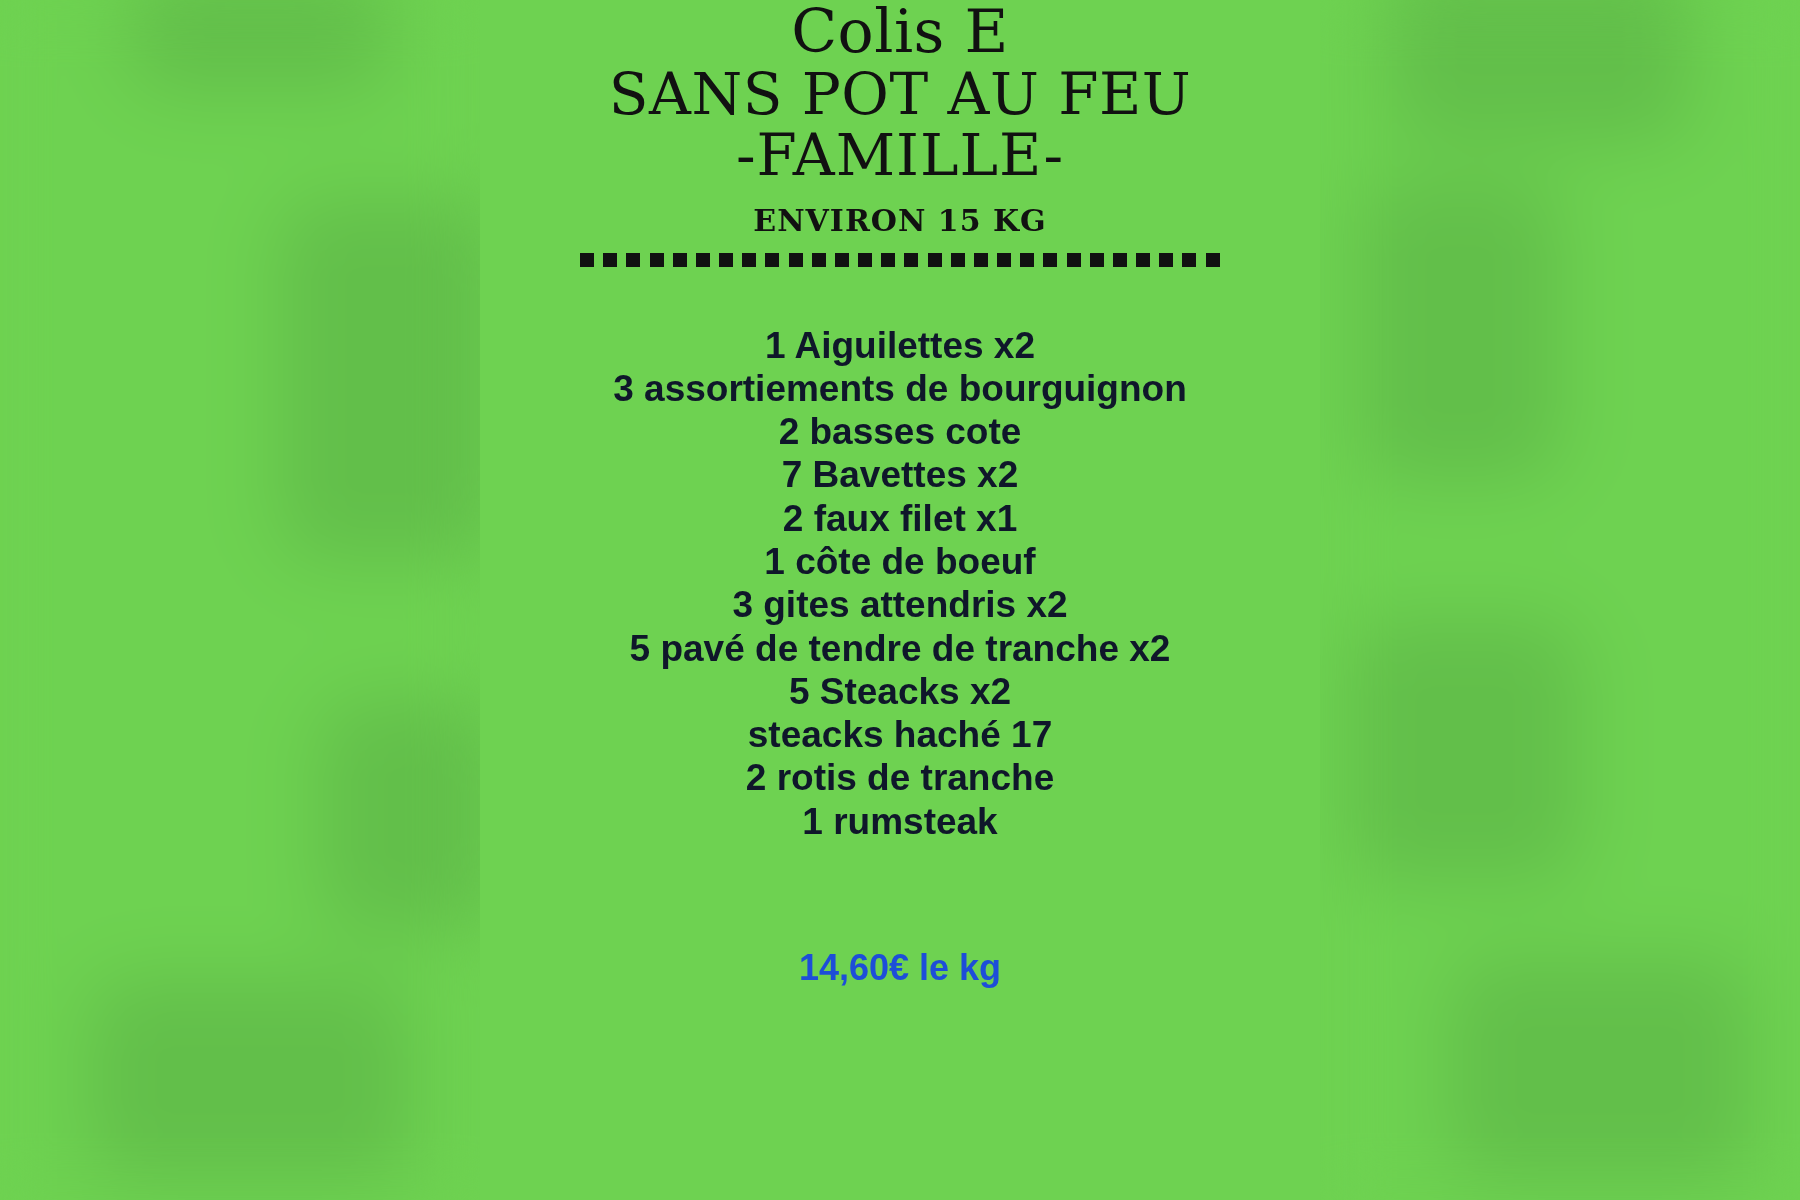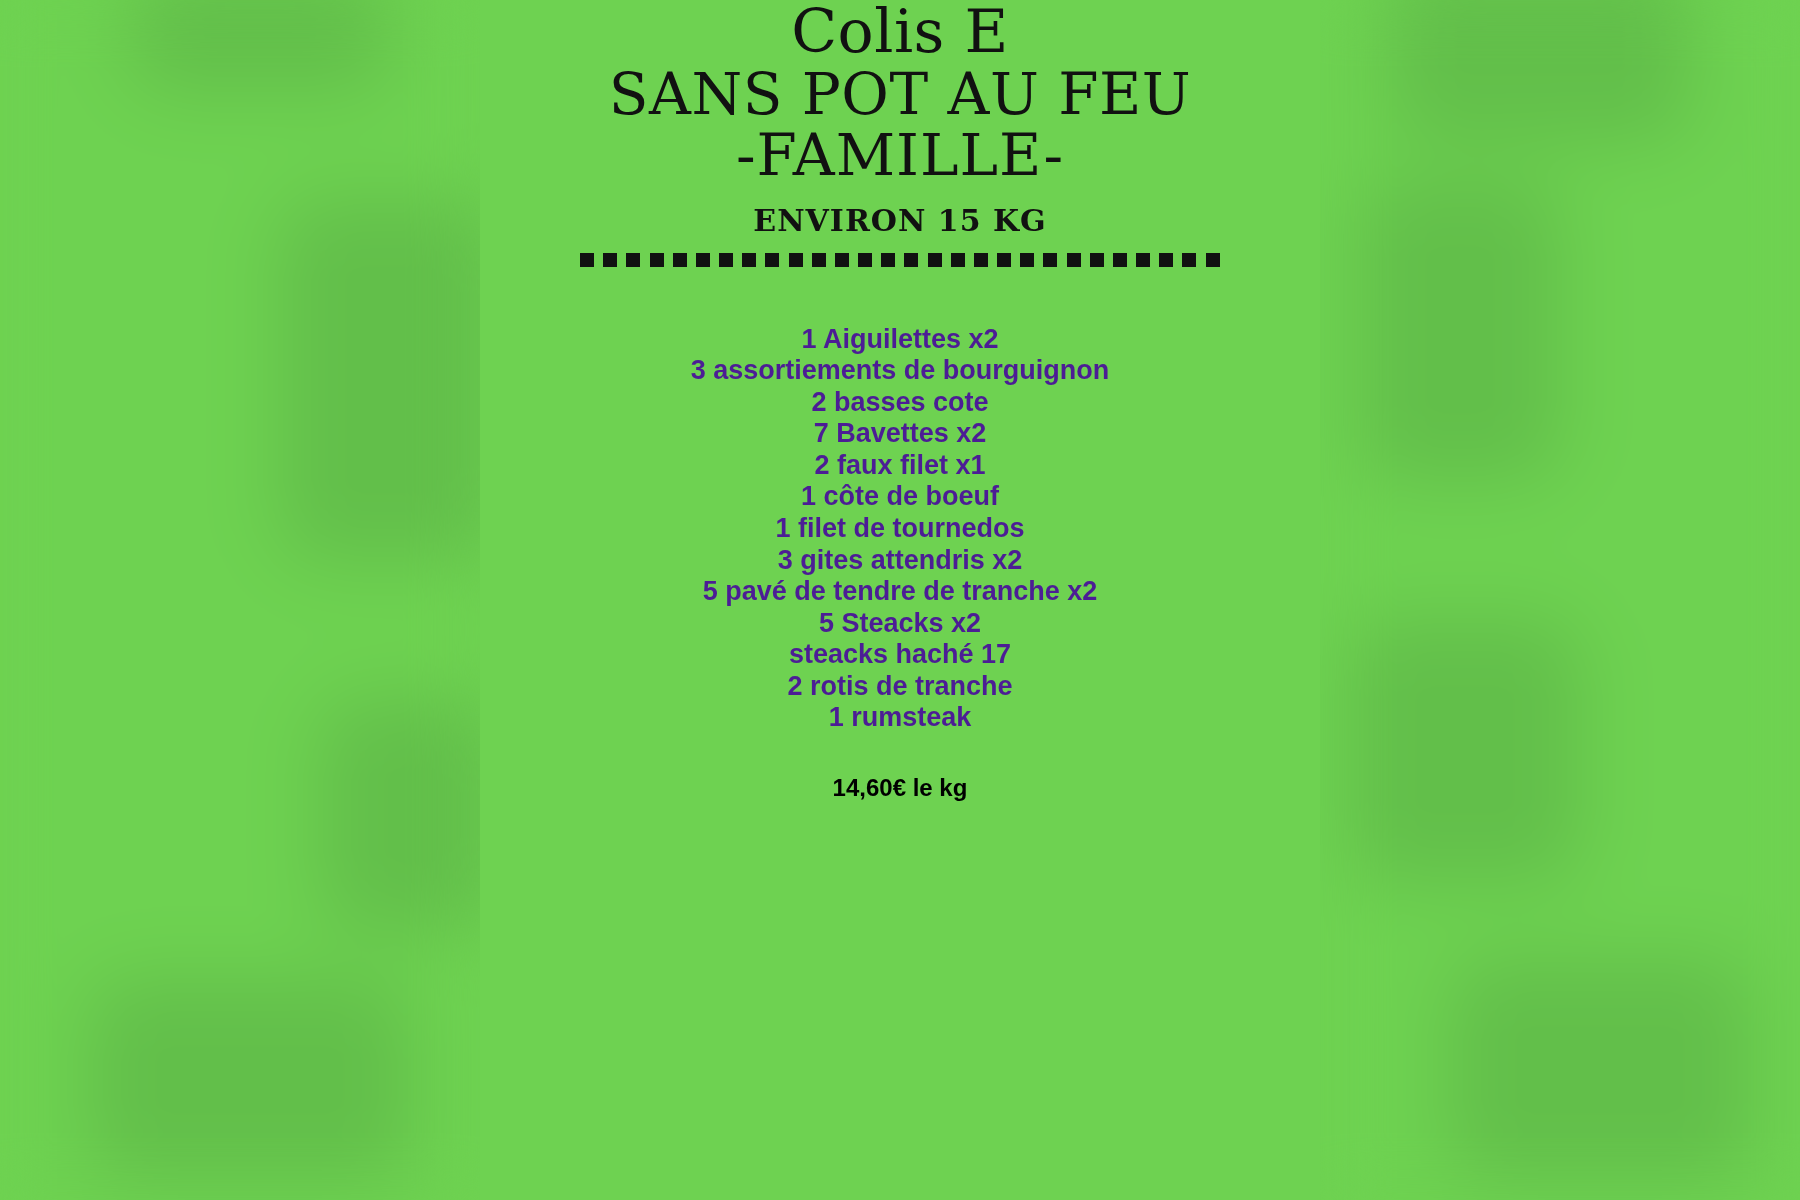--- a/index.html
+++ b/index.html
@@ -103,32 +103,32 @@
     background: #111111;
   }
 
   .items {
     margin-top: 56px;
     list-style: none;
     padding: 0;
   }
   .items li {
     font-family: "Liberation Sans", sans-serif;
-    font-size: 27px;
+    font-size: 37px;
     font-weight: 700;
     line-height: 1.17;
-    color: #4c1d95;
+    color: #0f172a;
   }
 
   .price {
-    margin-top: 40px;
+    margin-top: 104px;
     font-family: "Liberation Sans", sans-serif;
-    font-size: 24px;
+    font-size: 36px;
     font-weight: 700;
-    color: #000000;
+    color: #1d4ed8;
   }
 </style>
 </head>
 <body>
 
 <div id="poster">
 
   <div class="bg-blur left">
     <div class="blotch b1"></div>
     <div class="blotch b2"></div>
@@ -185,21 +185,20 @@
           <span></span>
         </div>
 
       <ul class="items" id="items-list">
           <li>1 Aiguilettes x2</li>
           <li>3 assortiements de bourguignon</li>
           <li>2 basses cote</li>
           <li>7 Bavettes x2</li>
           <li>2 faux filet x1</li>
           <li>1 côte de boeuf</li>
-          <li>1 filet de tournedos</li>
           <li>3 gites attendris x2</li>
           <li>5 pavé de tendre de tranche x2</li>
           <li>5 Steacks x2</li>
           <li>steacks haché 17</li>
           <li>2 rotis de tranche</li>
           <li>1 rumsteak</li>
         </ul>
 
       <div class="price">14,60€ le kg</div>
 

